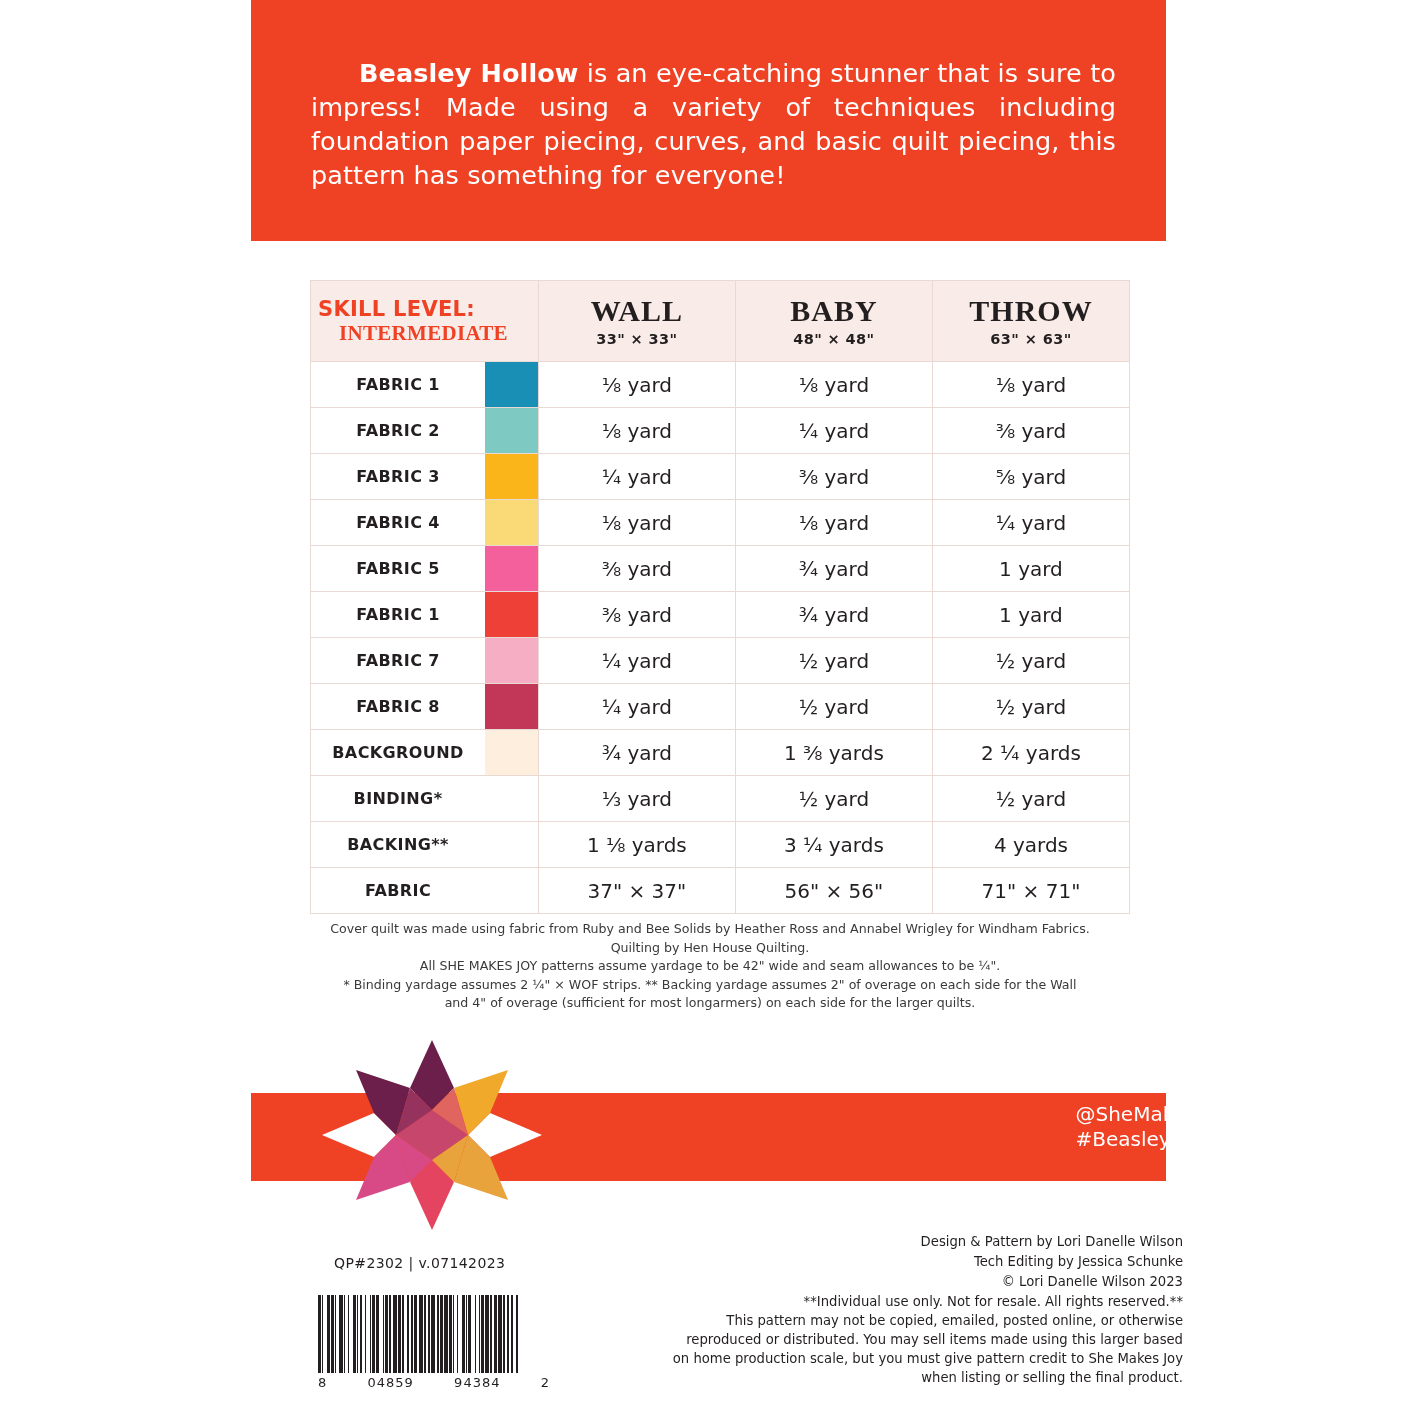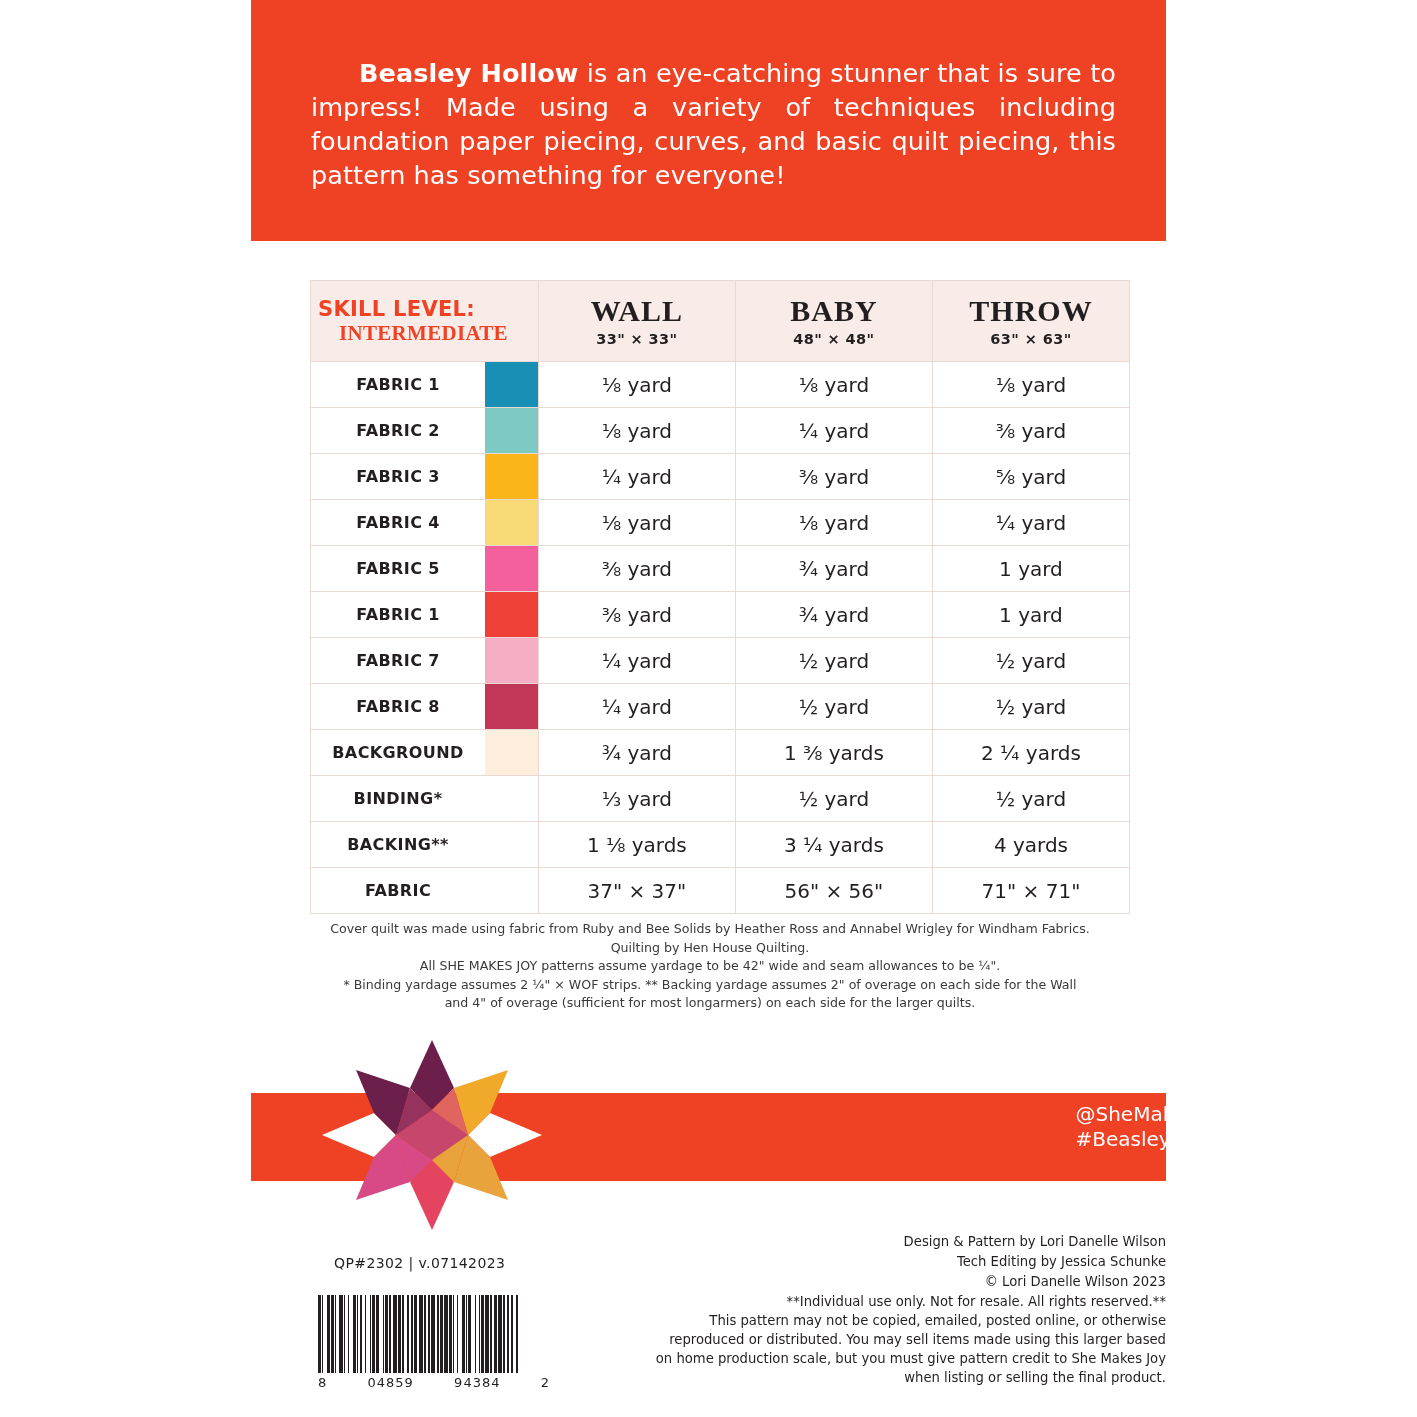--- a/index.html
+++ b/index.html
@@ -220,21 +220,21 @@
     position: absolute;
     right: 7px; top: 7px;
     width: 6px; height: 6px;
     background: #ffffff;
     border-radius: 50%;
   }
 
   
   .credits {
     position: absolute;
-    right: 251px;
+    right: 234px;
     top: 1232px;
     width: 520px;
     text-align: right;
     font-family: "DejaVu Sans", sans-serif;
     font-size: 13.2px;
     line-height: 20px;
     color: #231f20;
   }
   .credits .tight { line-height: 19px; }
 

